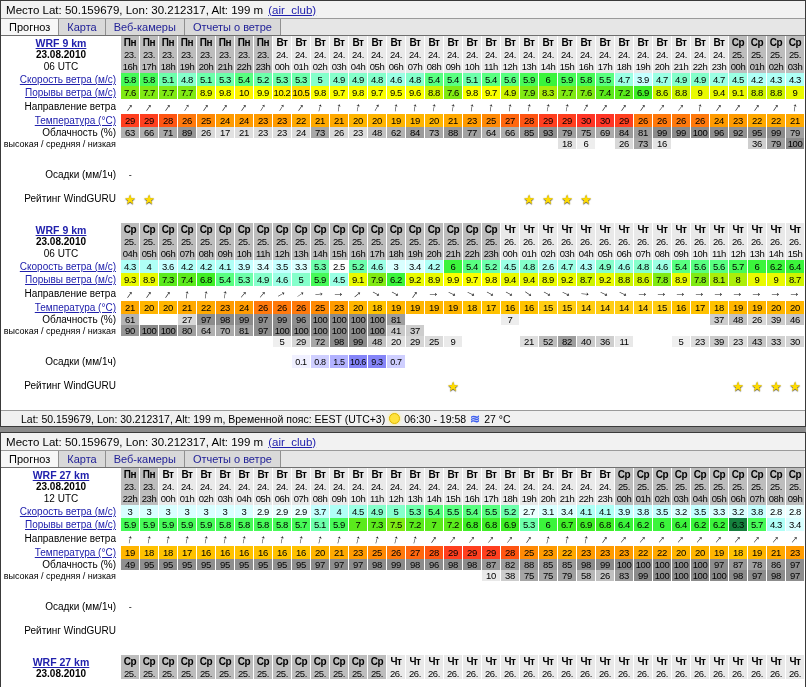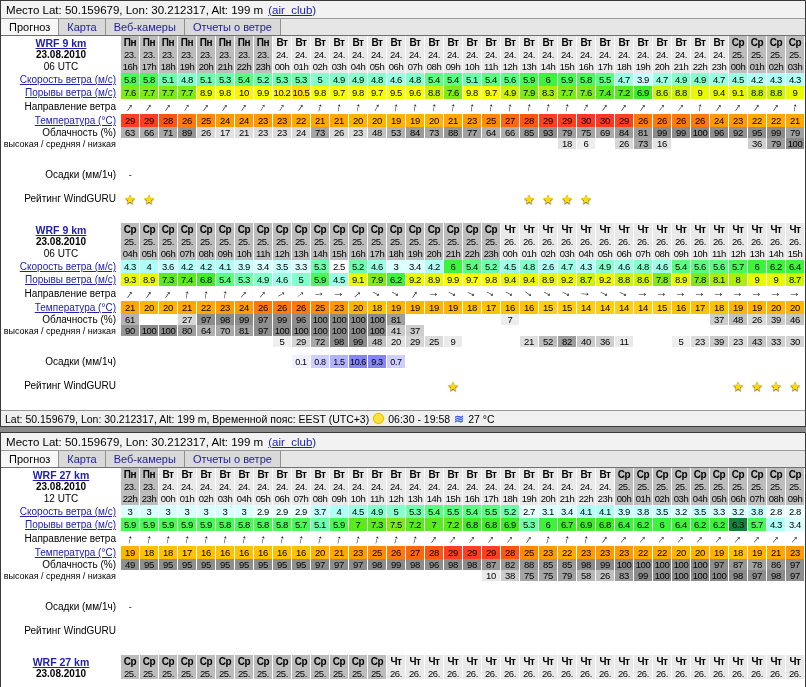--- a/index.html
+++ b/index.html
@@ -27,21 +27,21 @@
   .row{display:flex;}
   .cell{width:19px;flex:0 0 19px;box-sizing:border-box;border-right:1px solid #fff;
         text-align:center;font-size:9.5px;overflow:hidden;color:#000;
         display:flex;align-items:center;justify-content:center;letter-spacing:-0.4px;}
   .cell.dayname{font-weight:bold;font-size:10px;}
   .cell.hour{font-size:9.5px;}
   .arrow{display:inline-block;font-weight:bold;font-size:12px;color:#141414;line-height:1;}
   .star{color:#FFDC00;font-size:13px;line-height:1;
         text-shadow:0 0 1px #8a7000,0 1px 1px #666;}
   .status{height:15px;background:#F0F0F0;border-top:1px solid #9a9a9a;font-size:10.5px;
-          display:flex;align-items:center;gap:4px;padding:0 4px;color:#000;white-space:nowrap;}
+          display:flex;align-items:center;gap:4px;padding:0 20px;color:#000;white-space:nowrap;}
   .sun{width:9px;height:9px;border-radius:50%;background:#FFE23C;border:1px solid #E0B800;
        box-shadow:0 0 3px #FFEA60;display:inline-block;}
   .waves{color:#3E5FF0;font-weight:bold;font-size:12px;line-height:1;}
 </style>
 </head>
 <body>
 
 <div id="app">
     <div class="panel">
       <div class="hdr">
@@ -422,21 +422,21 @@
             <div class="cell" style="height: 100%; background: rgb(216, 216, 216);">26</div>
             <div class="cell" style="height: 100%; background: rgb(226, 226, 226);">17</div>
             <div class="cell" style="height: 100%; background: rgb(222, 222, 222);">21</div>
             <div class="cell" style="height: 100%; background: rgb(220, 220, 220);">23</div>
             <div class="cell" style="height: 100%; background: rgb(220, 220, 220);">23</div>
             <div class="cell" style="height: 100%; background: rgb(219, 219, 219);">24</div>
             <div class="cell" style="height: 100%; background: rgb(167, 167, 167);">73</div>
             <div class="cell" style="height: 100%; background: rgb(216, 216, 216);">26</div>
             <div class="cell" style="height: 100%; background: rgb(220, 220, 220);">23</div>
             <div class="cell" style="height: 100%; background: rgb(193, 193, 193);">48</div>
-            <div class="cell" style="height: 100%; background: rgb(178, 178, 178);">53</div>
+            <div class="cell" style="height: 100%; background: rgb(178, 178, 178);">62</div>
             <div class="cell" style="height: 100%; background: rgb(155, 155, 155);">84</div>
             <div class="cell" style="height: 100%; background: rgb(167, 167, 167);">73</div>
             <div class="cell" style="height: 100%; background: rgb(151, 151, 151);">88</div>
             <div class="cell" style="height: 100%; background: rgb(162, 162, 162);">77</div>
             <div class="cell" style="height: 100%; background: rgb(176, 176, 176);">64</div>
             <div class="cell" style="height: 100%; background: rgb(174, 174, 174);">66</div>
             <div class="cell" style="height: 100%; background: rgb(154, 154, 154);">85</div>
             <div class="cell" style="height: 100%; background: rgb(145, 145, 145);">93</div>
             <div class="cell" style="height: 100%; background: rgb(160, 160, 160);">79</div>
             <div class="cell" style="height: 100%; background: rgb(165, 165, 165);">75</div>

